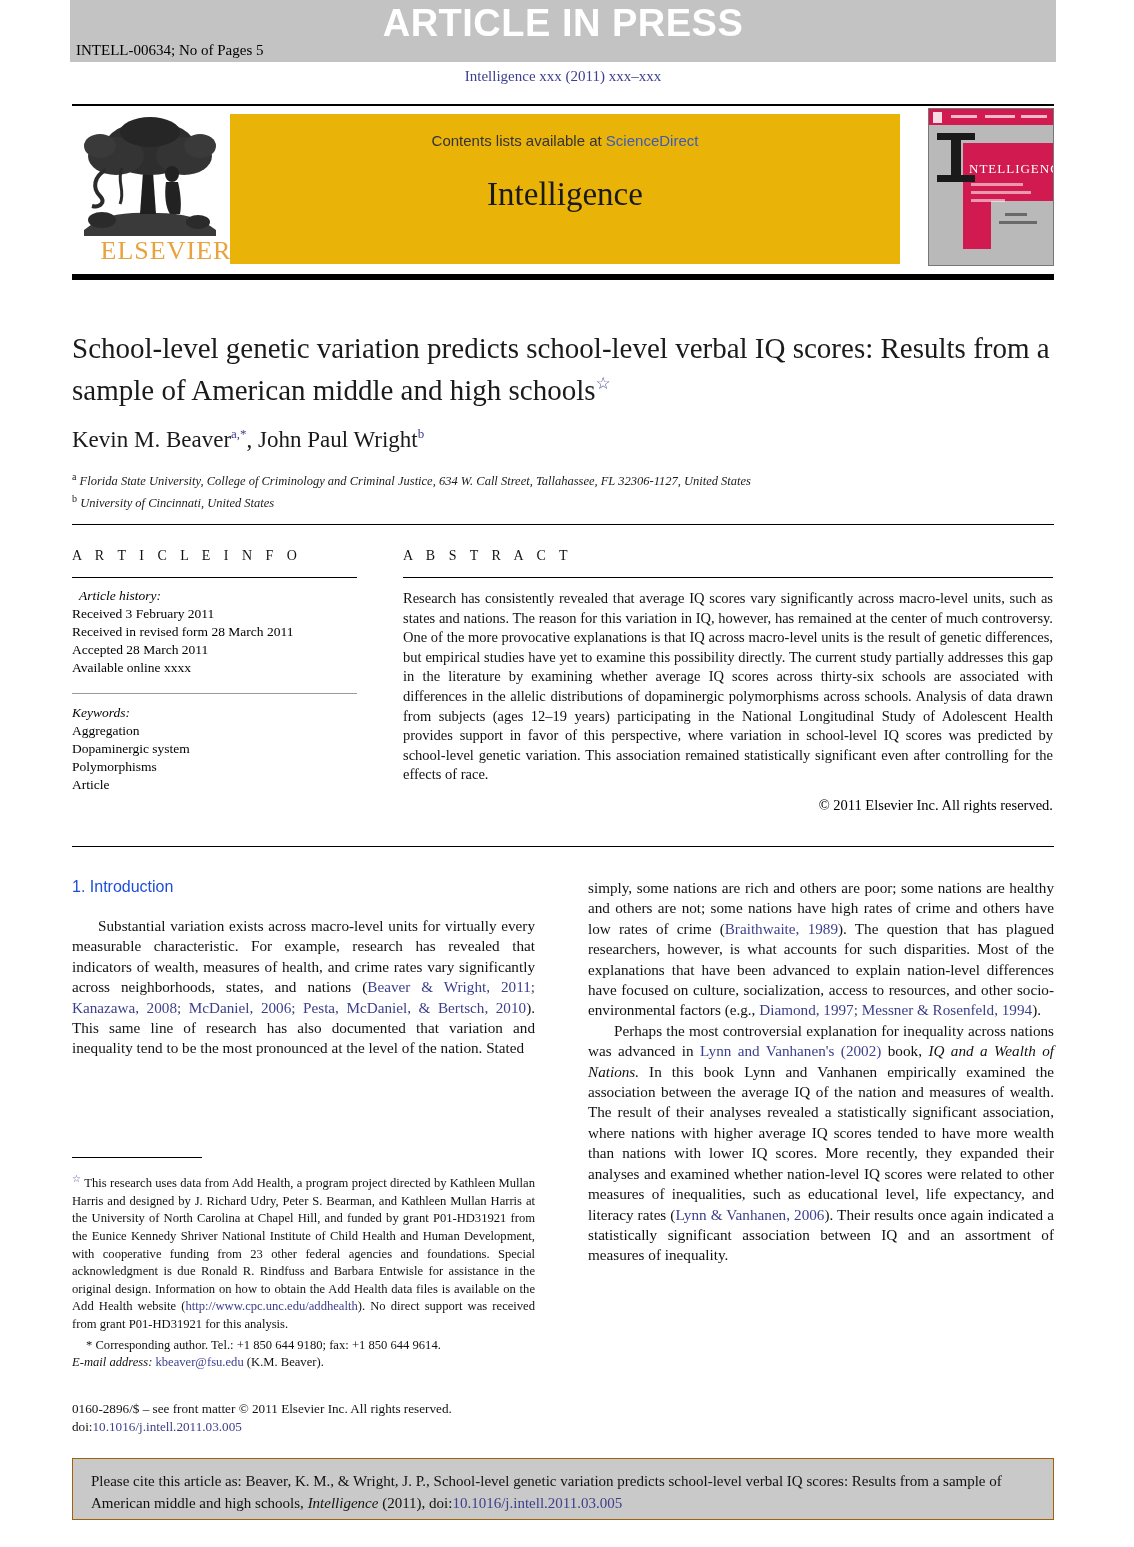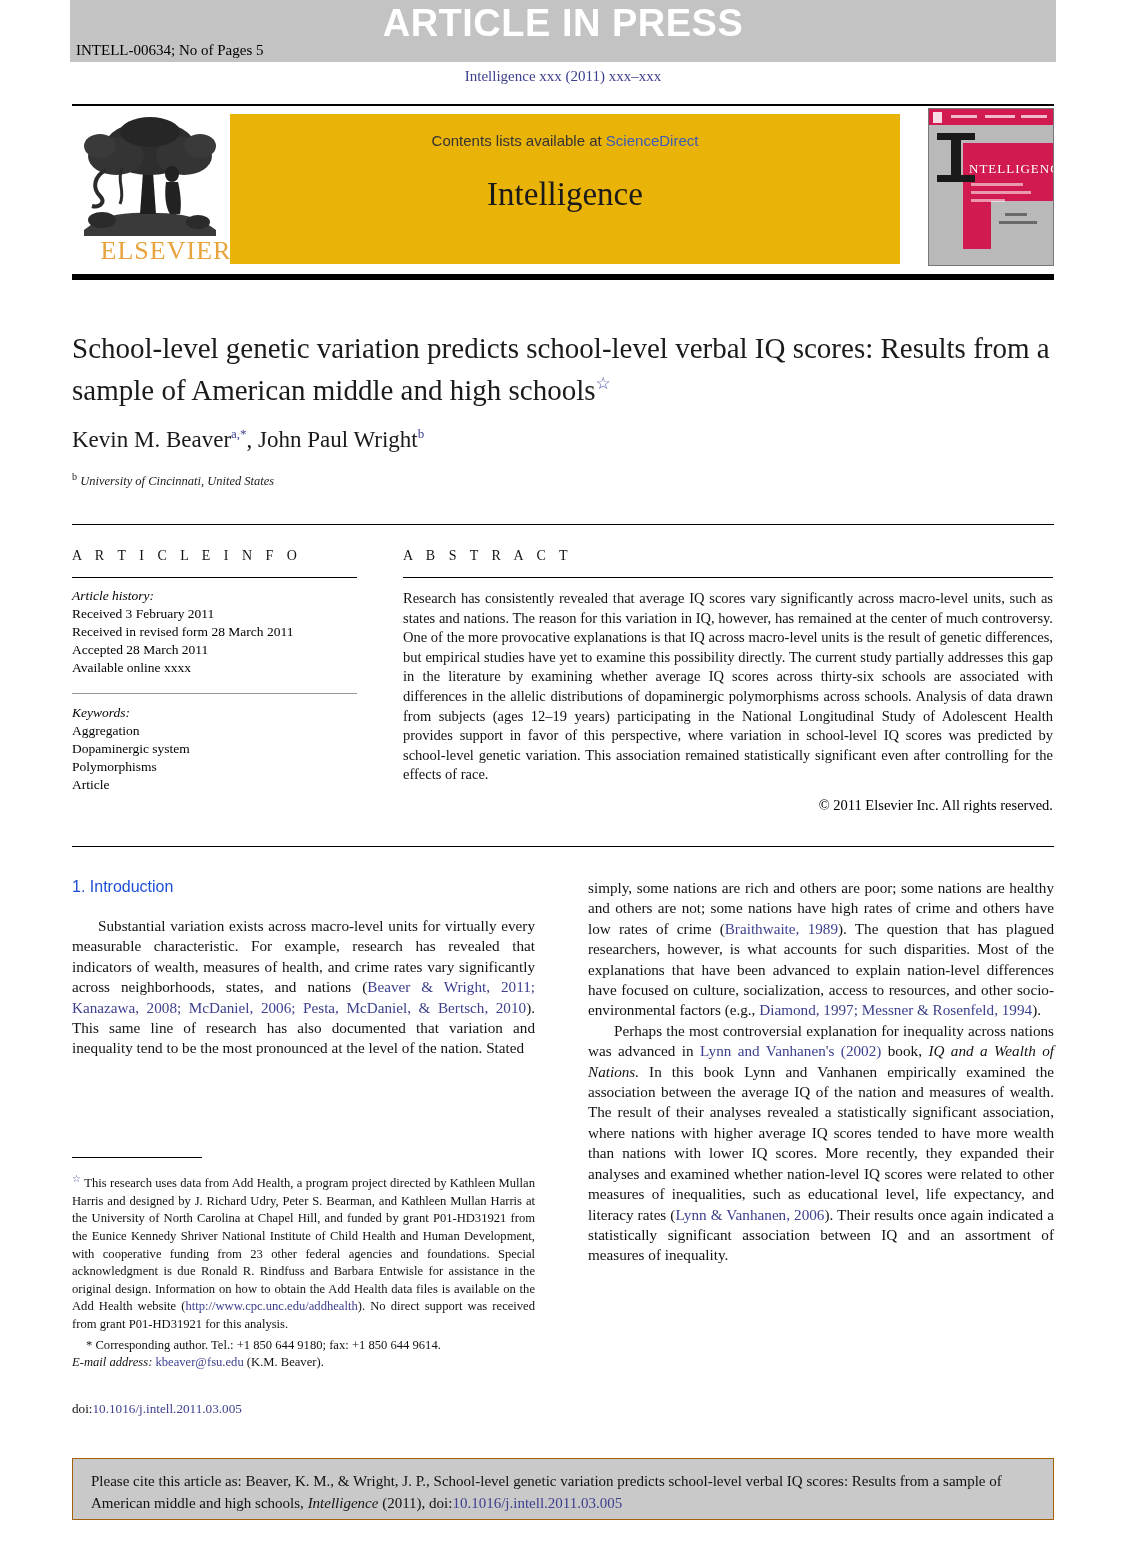--- a/index.html
+++ b/index.html
@@ -132,21 +132,21 @@
   .sec-head {
     font-family: "Liberation Serif", serif;
     font-size: 14px;
     letter-spacing: 5px;
     color: #111;
   }
   .thin-rule { height: 1px; background: #000; margin-top: 13px; }
   .thin-rule-grey { height: 1px; background: #999; margin: 16px 0 0 0; }
 
   .hist { margin-top: 9px; font-size: 13.5px; line-height: 18px; }
-  .hist .ital { font-style: italic; }
+  .hist .ital { font-style: italic; margin-left: 7px; }
   .kw { margin-top: 10px; font-size: 13.5px; line-height: 18px; }
   .kw .ital { font-style: italic; }
 
   .abstract-text {
     margin-top: 11px;
     font-size: 14.5px;
     line-height: 19.6px;
     text-align: justify;
     color: #111;
   }
@@ -290,20 +290,21 @@
 </div>
 
 <div class="title-block">
   <h1 class="paper-title"><span>School-level genetic variation predicts school-level verbal IQ scores: Results from a sample of American middle and high schools</span><span class="star-mark">☆</span></h1>
 
   <div class="authors">
     <span>Kevin M. Beaver</span><sup>a,*</sup><span>, </span><span>John Paul Wright</span><sup>b</sup>
   </div>
 
   <div class="affil">
+    <div><sup>a</sup> <span>Florida State University, College of Criminology and Criminal Justice, 634 W. Call Street, Tallahassee, FL 32306-1127, United States</span></div>
     <div><sup>b</sup> <span>University of Cincinnati, United States</span></div>
   </div>
 </div>
 
 <div class="info-sep"></div>
 
 <div class="info-col">
   <div class="sec-head">A R T I C L E    I N F O</div>
   <div class="thin-rule"></div>
 
@@ -346,18 +347,19 @@
 </div>
 
 <div class="foot-rule"></div>
 <div class="footnote">
   <p><span class="fn-star">☆</span> <span>This research uses data from Add Health, a program project directed by Kathleen Mullan Harris and designed by J. Richard Udry, Peter S. Bearman, and Kathleen Mullan Harris at the University of North Carolina at Chapel Hill, and funded by grant P01-HD31921 from the Eunice Kennedy Shriver National Institute of Child Health and Human Development, with cooperative funding from 23 other federal agencies and foundations. Special acknowledgment is due Ronald R. Rindfuss and Barbara Entwisle for assistance in the original design. Information on how to obtain the Add Health data files is available on the Add Health website (</span><span class="link">http://www.cpc.unc.edu/addhealth</span><span>). No direct support was received from grant P01-HD31921 for this analysis.</span></p>
   <p class="fn-corr"><span>*</span> <span>Corresponding author. Tel.: +1 850 644 9180; fax: +1 850 644 9614.</span></p>
   <p class="fn-email"><span>E-mail address:</span> <span class="link" style="font-style:normal;">kbeaver@fsu.edu</span> <span style="font-style:normal;">(K.M. Beaver).</span></p>
 </div>
 
 <div class="issn">
+  <div>0160-2896/$ – see front matter © 2011 Elsevier Inc. All rights reserved.</div>
   <div><span>doi:</span><span class="link">10.1016/j.intell.2011.03.005</span></div>
 </div>
 
 <div class="cite-box">
   <span>Please cite this article as: Beaver, K. M., &amp; Wright, J. P., School-level genetic variation predicts school-level verbal IQ scores: Results from a sample of American middle and high schools, </span><span class="ital">Intelligence</span><span> (2011), doi:</span><span class="link">10.1016/j.intell.2011.03.005</span>
 </div>
 
 </body></html>

